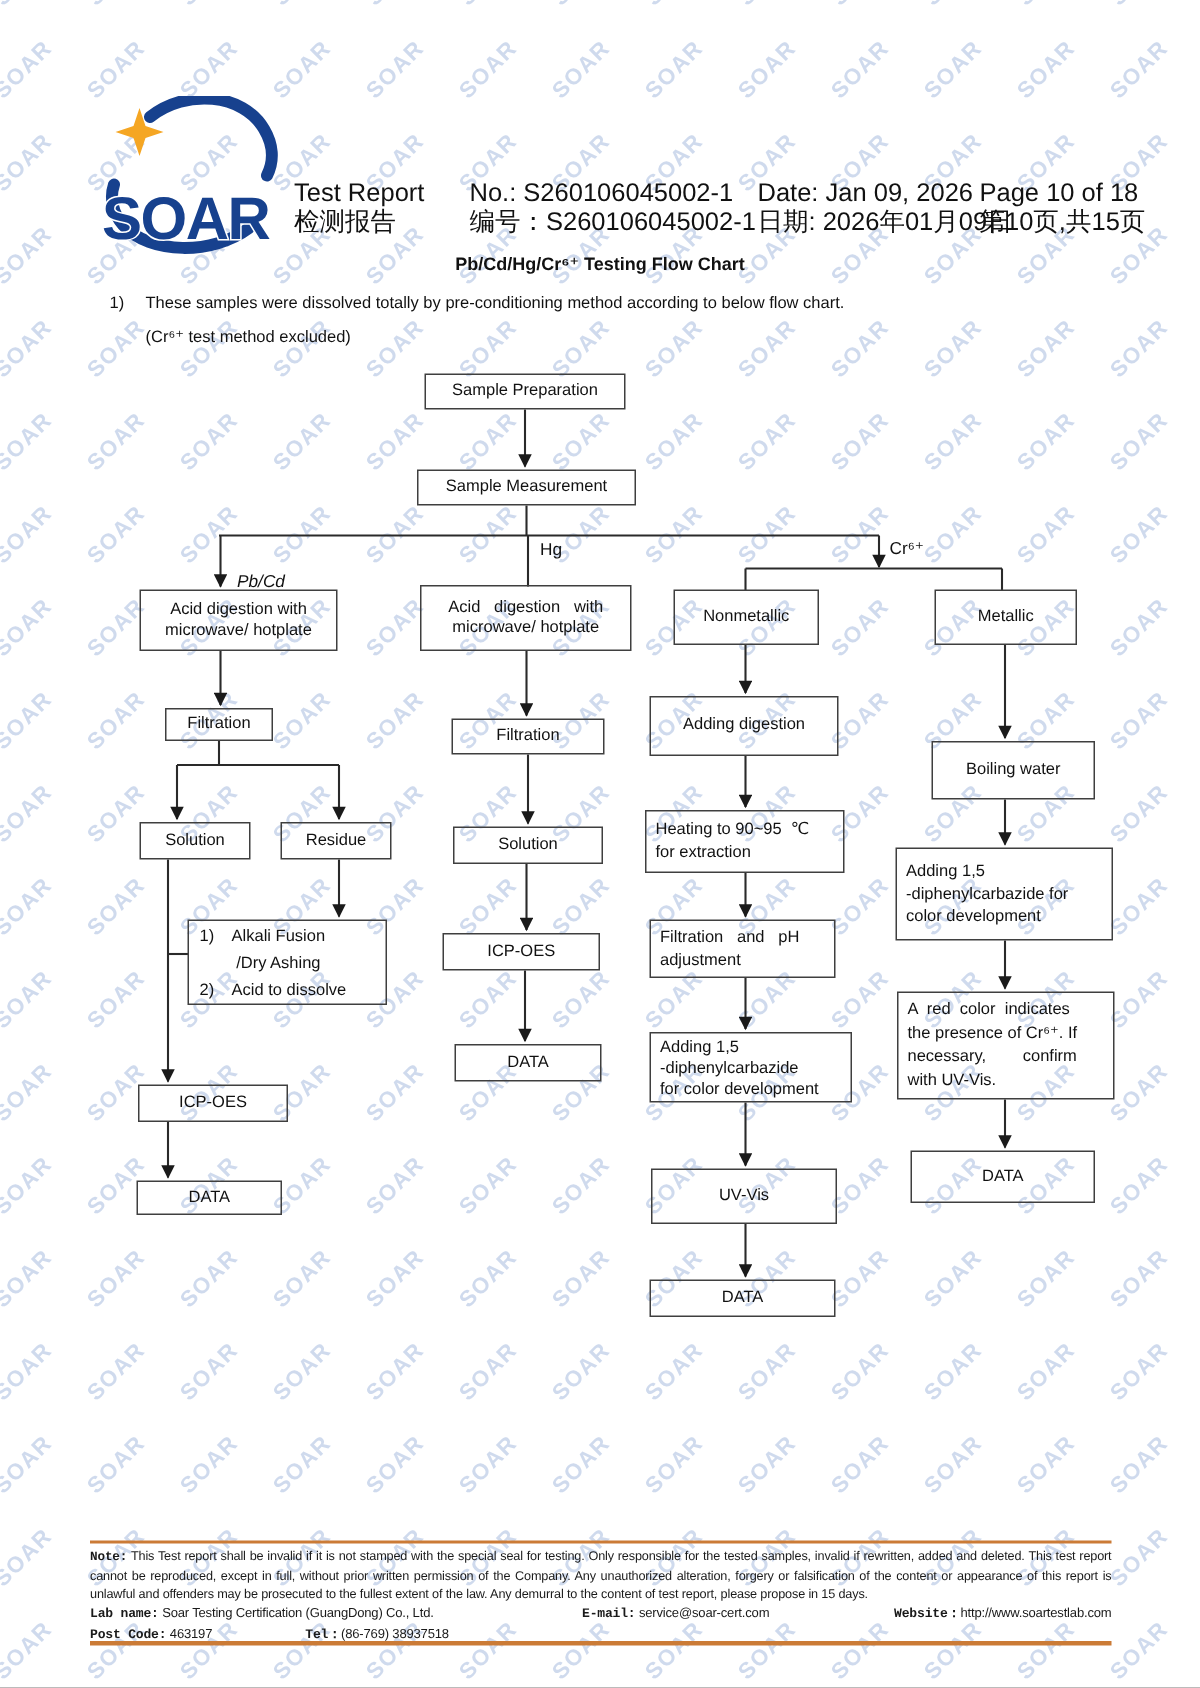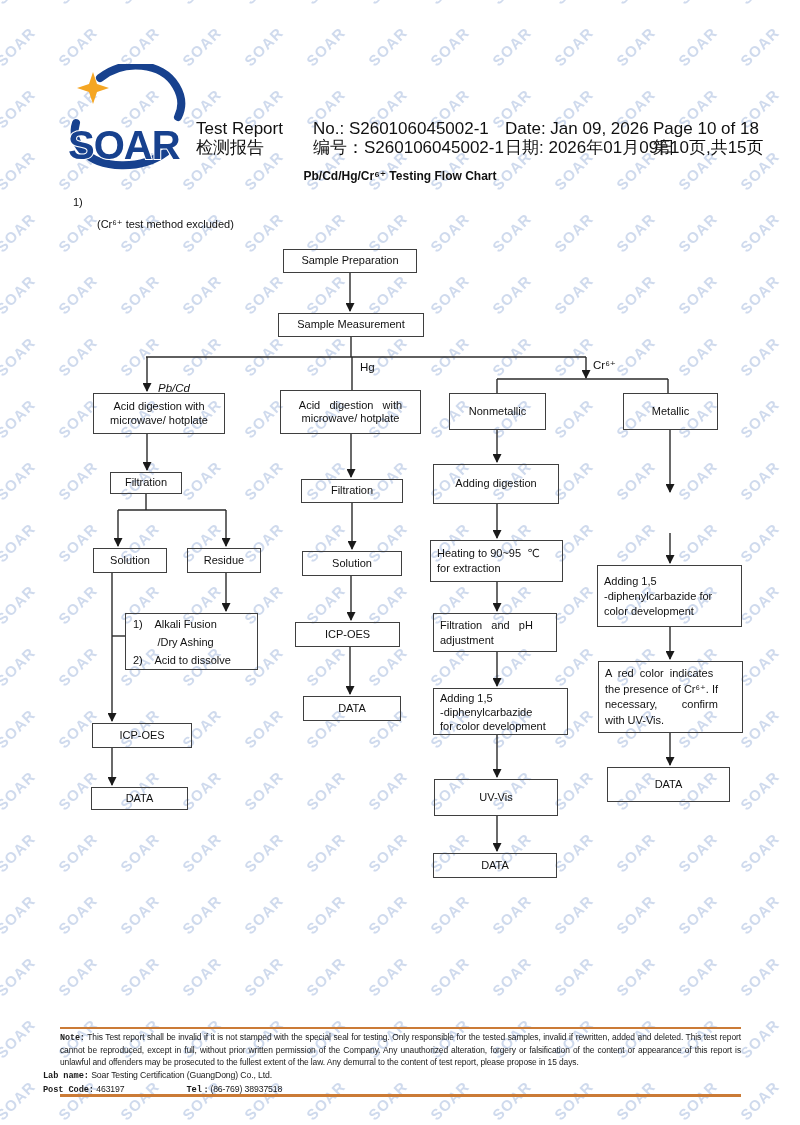--- a/index.html
+++ b/index.html
@@ -329,20 +329,21 @@
       <div>日期: 2026年01月09日</div>
     </div>
     <div class="hblock" style="left:653px;top:120px;width:95px;text-align:center;">
       <div>Page 10 of 18</div>
       <div>第10页,共15页</div>
     </div>
 
     <div class="doc-title">Pb/Cd/Hg/Cr⁶⁺ Testing Flow Chart</div>
 
     <div class="intro-line" style="left:73px;top:196px;">1)</div>
+    <div class="intro-line" style="left:97px;top:196px;">These samples were dissolved totally by pre-conditioning method according to below flow chart.</div>
     <div class="intro-line" style="left:97px;top:218px;">(Cr⁶⁺ test method excluded)</div>
 
     <svg class="conn" width="800" height="920" viewBox="0 0 800 920">
       <defs>
         <marker id="arr" viewBox="0 0 10 10" refX="9" refY="5" markerUnits="userSpaceOnUse" markerWidth="10" markerHeight="9" orient="auto">
           <path d="M0,0 L10,5 L0,10 Z" fill="#1a1a1a"></path>
         </marker>
       </defs>
       <g stroke="#2a2a2a" stroke-width="1.4" fill="none">
         <line x1="350" y1="273" x2="350" y2="311" marker-end="url(#arr)"></line>
@@ -412,42 +413,47 @@
     <div class="fbox al" style="left:430px;top:540px;width:133px;height:42px;">Heating to 90~95  ℃
 for extraction</div>
     <div class="fbox al" style="left:433px;top:613px;width:124px;height:39px;">Filtration   and   pH
 adjustment</div>
     <div class="fbox al" style="left:433px;top:688px;width:135px;height:47px;line-height:14px;">Adding 1,5
 -diphenylcarbazide
 for color development</div>
     <div class="fbox" style="left:434px;top:779px;width:124px;height:37px;">UV-Vis</div>
     <div class="fbox" style="left:433px;top:853px;width:124px;height:25px;">DATA</div>
 
+    <div class="fbox" style="left:621px;top:494px;width:109px;height:39px;">Boiling water</div>
     <div class="fbox al" style="left:597px;top:565px;width:145px;height:62px;">Adding 1,5
 -diphenylcarbazide for
 color development</div>
     <div class="fbox al redbox" style="left:598px;top:661px;width:145px;height:72px;">A  red  color  indicates
 the presence of Cr⁶⁺. If
 necessary,        confirm
 with UV-Vis.</div>
     <div class="fbox" style="left:607px;top:767px;width:123px;height:35px;">DATA</div>
 
     <div class="hr-orange" style="left:60px;top:1027px;width:681px;height:2px;"></div>
 
     <div class="note"><b>Note:</b><span> This Test report shall be invalid if it is not stamped with the special seal for testing. Only responsible for the tested samples, invalid if rewritten, added and deleted. This test report cannot be reproduced, except in full, without prior written permission of the Company.   Any unauthorized alteration, forgery or falsification of the content or appearance of this report is unlawful and offenders may be prosecuted to the fullest extent of the law. Any demurral to the content of test report, please propose in 15 days.</span></div>
 
-    <div class="labcol" style="left:43px;width:325px;">
+    <div class="labcol" style="left:60px;width:325px;">
       <div class="labrow">
           <span><b>Lab name:</b><span> Soar Testing Certification (GuangDong) Co., Ltd.</span></span>
         </div>
       <div class="labrow">
         <span><b>Post Code:</b><span> 463197</span></span>
         <span style="margin-left:62px;"><b>Tel：</b><span>(86-769) 38937518</span></span>
       </div>
     </div>
 
     <div class="labcol" style="left:388px;width:353px;">
+      <div class="labrow" style="justify-content:space-between;">
+        <span><b>E-mail:</b><span> service@soar-cert.com</span></span>
+        <span><b>Website：</b><span>http://www.soartestlab.com</span></span>
+      </div>
     </div>
 
     <div class="hr-orange" style="left:60px;top:1094px;width:681px;height:3px;"></div>
 
   </div>
 </div>
 
 </body></html>

